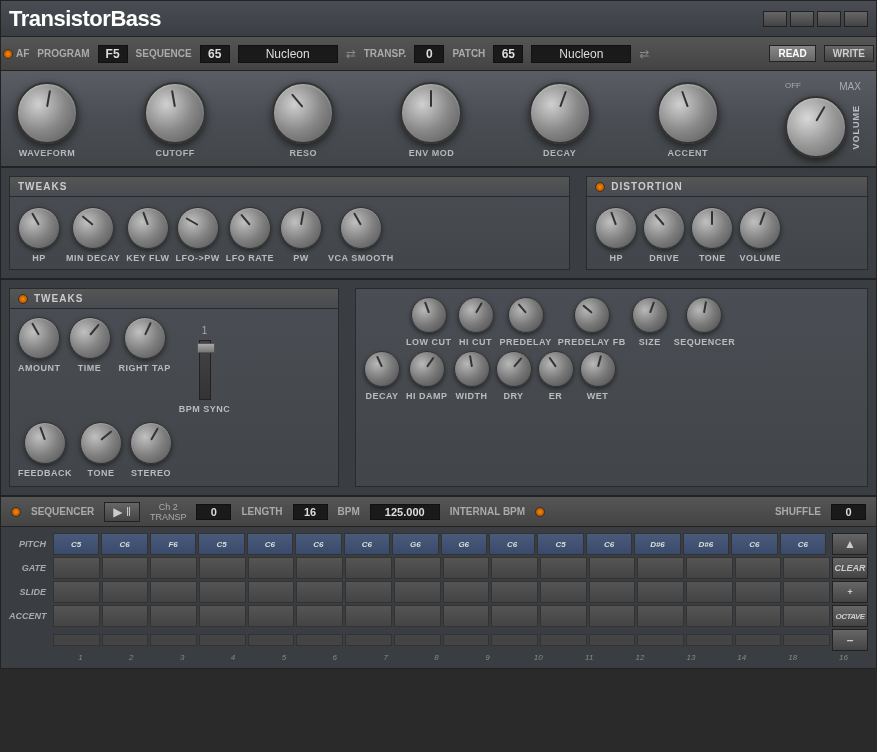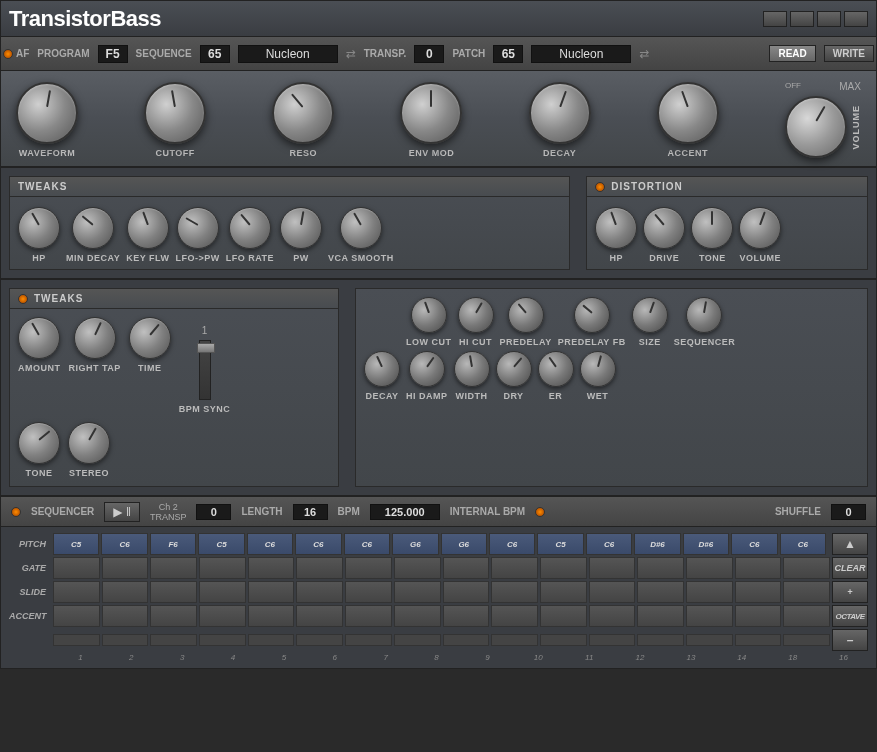--- a/index.html
+++ b/index.html
@@ -555,41 +555,47 @@
       <div style="display:flex;padding:8px;">
         <div style="display:flex;gap:8px;flex-wrap:wrap;">
           <div class="knob-group">
             <div class="knob knob-sm">
                 <div class="knob-indicator" style="transform:translateX(-50%) rotate(-30deg);"></div>
               </div>
             <span class="knob-label">AMOUNT</span>
           </div>
           <div class="knob-group">
             <div class="knob knob-sm">
+                <div class="knob-indicator" style="transform:translateX(-50%) rotate(40deg);"></div>
+              </div>
+            <span class="knob-label">TIME</span>
+          </div>
+          <div class="knob-group">
+            <div class="knob knob-sm">
                 <div class="knob-indicator" style="transform:translateX(-50%) rotate(25deg);"></div>
               </div>
             <span class="knob-label">RIGHT TAP</span>
           </div>
-          <div class="knob-group">
-            <div class="knob knob-sm">
-                <div class="knob-indicator" style="transform:translateX(-50%) rotate(40deg);"></div>
-              </div>
-            <span class="knob-label">TIME</span>
-          </div>
 
           <div class="bpm-sync-container">
             <div class="sync-value">1</div>
             <div class="sync-slider">
               <div class="sync-thumb"></div>
             </div>
             <span class="knob-label">BPM SYNC</span>
           </div>
         </div>
       </div>
       <div style="display:flex;gap:8px;padding:0 8px 8px;">
+        <div class="knob-group">
+          <div class="knob knob-sm">
+              <div class="knob-indicator" style="transform:translateX(-50%) rotate(-20deg);"></div>
+            </div>
+          <span class="knob-label">FEEDBACK</span>
+        </div>
         <div class="knob-group">
           <div class="knob knob-sm">
               <div class="knob-indicator" style="transform:translateX(-50%) rotate(50deg);"></div>
             </div>
           <span class="knob-label">TONE</span>
         </div>
         <div class="knob-group">
           <div class="knob knob-sm">
               <div class="knob-indicator" style="transform:translateX(-50%) rotate(30deg);"></div>
             </div>

